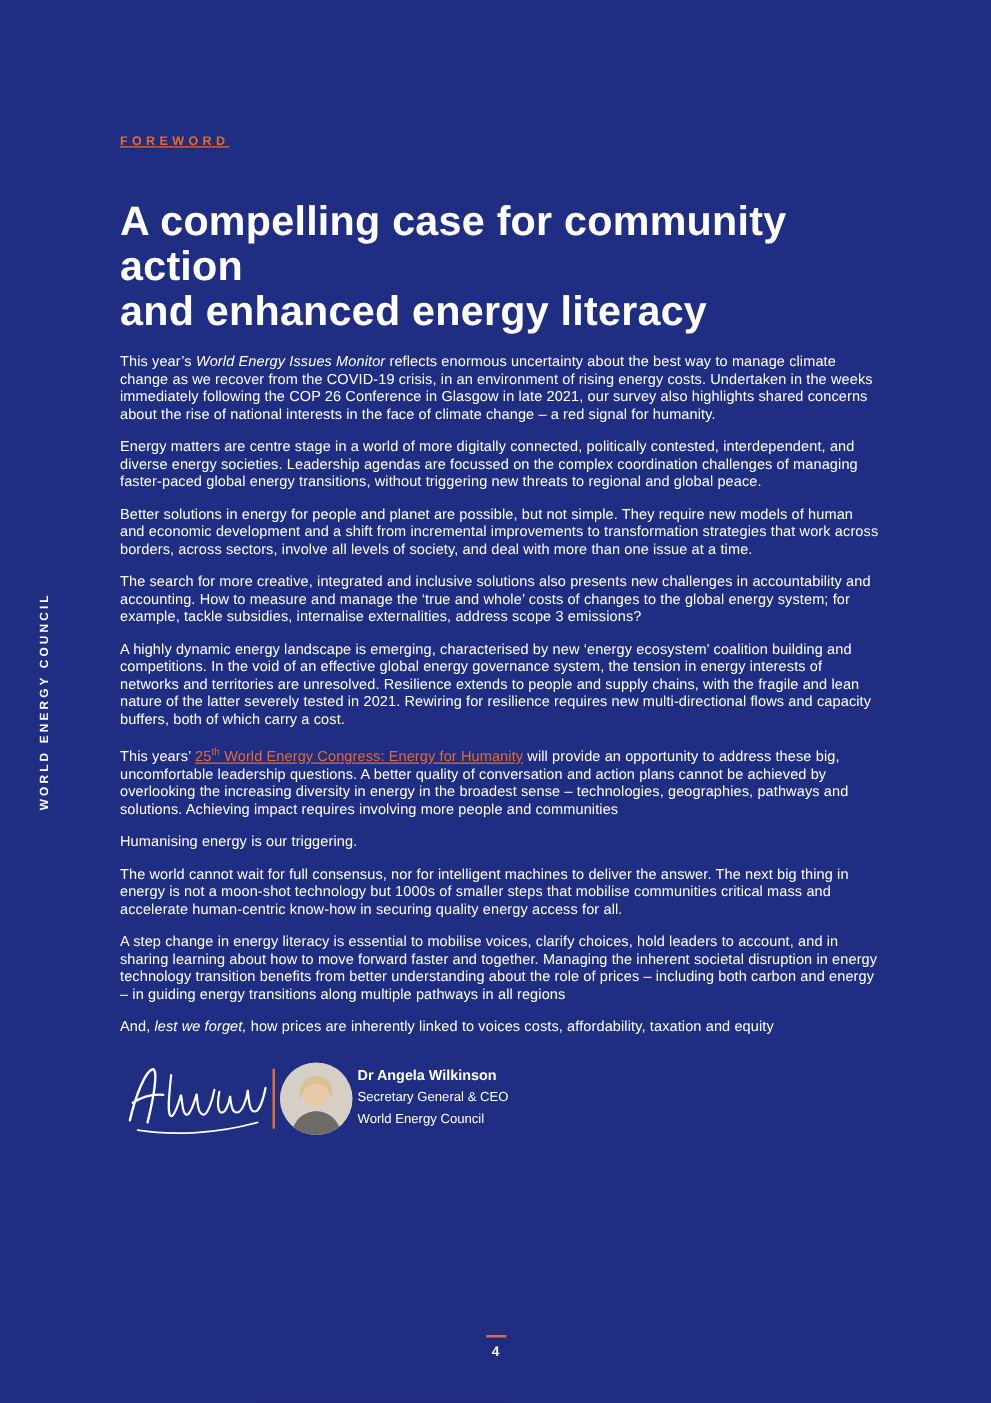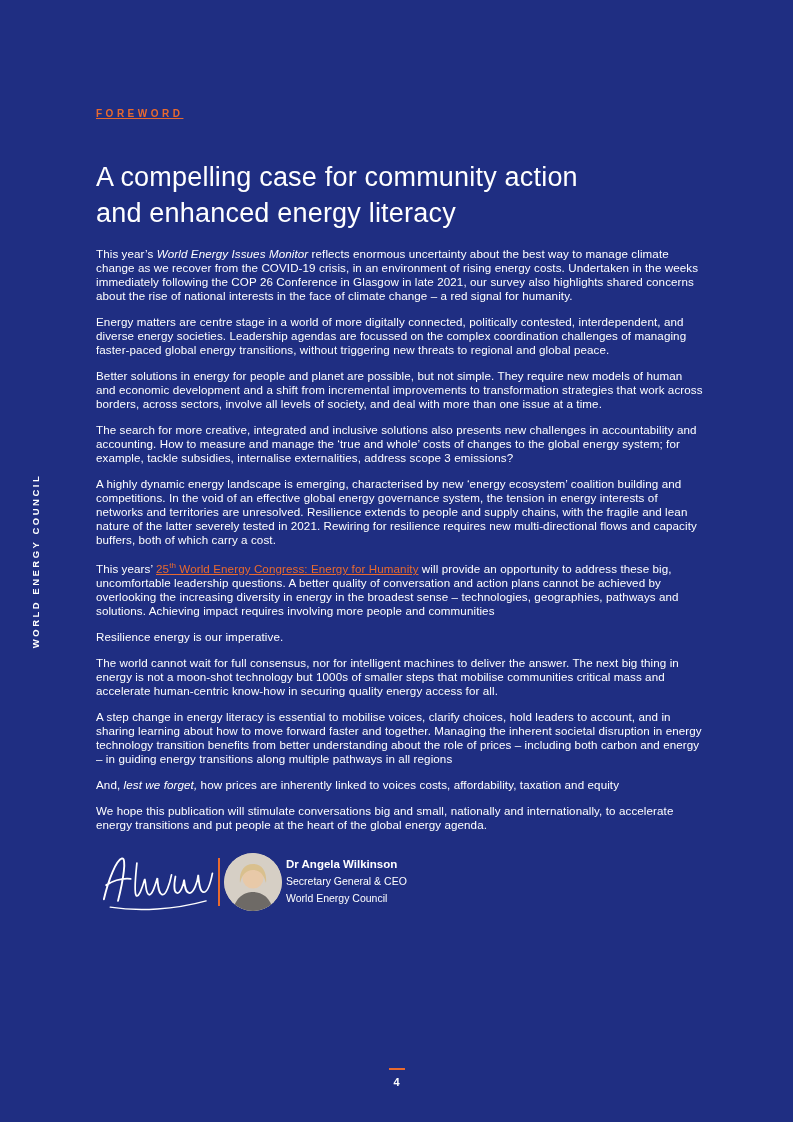--- a/index.html
+++ b/index.html
@@ -31,22 +31,22 @@
   }
   .kicker {
     color:var(--accent, #e96a2e);
     font-size:10px;
     font-weight:bold;
     letter-spacing:3.5px;
     margin-bottom:10px;
     text-decoration:underline;
   }
   .title {
-    font-size:27px;
-    font-weight:normal;
+    font-size:33px;
+    font-weight:bold;
     line-height:36px;
     letter-spacing:0.2px;
     margin-bottom:16px;
     margin-top:40px;
   }
   .title span { display:block; }
   .body p {
     font-size:11.6px;
     line-height:14px;
     margin-bottom:12px;
@@ -108,25 +108,24 @@
       <span>and enhanced energy literacy</span>
     </h1>
 
     <div class="body">
         <p><span>This year’s </span><span class="italic">World Energy Issues Monitor</span><span> reflects enormous uncertainty about the best way to manage climate change as we recover from the COVID-19 crisis, in an environment of rising energy costs. Undertaken in the weeks immediately following the COP 26 Conference in Glasgow in late 2021, our survey also highlights shared concerns about the rise of national interests in the face of climate change – a red signal for humanity.</span></p>
         <p><span>Energy matters are centre stage in a world of more digitally connected, politically contested, interdependent, and diverse energy societies. Leadership agendas are focussed on the complex coordination challenges of managing faster-paced global energy transitions, without triggering new threats to regional and global peace.</span></p>
         <p><span>Better solutions in energy for people and planet are possible, but not simple. They require new models of human and economic development and a shift from incremental improvements to transformation strategies that work across borders, across sectors, involve all levels of society, and deal with more than one issue at a time.</span></p>
         <p><span>The search for more creative, integrated and inclusive solutions also presents new challenges in accountability and accounting. How to measure and manage the ‘true and whole’ costs of changes to the global energy system; for example, tackle subsidies, internalise externalities, address scope 3 emissions?</span></p>
         <p><span>A highly dynamic energy landscape is emerging, characterised by new ‘energy ecosystem’ coalition building and competitions. In the void of an effective global energy governance system, the tension in energy interests of networks and territories are unresolved. Resilience extends to people and supply chains, with the fragile and lean nature of the latter severely tested in 2021. Rewiring for resilience requires new multi-directional flows and capacity buffers, both of which carry a cost.</span></p>
         <p><span>This years’ </span><a class="link" href="#">25</a><a class="link" href="#"><sup>th</sup></a><a class="link" href="#"> World Energy Congress: Energy for Humanity</a><span> will provide an opportunity to address these big, uncomfortable leadership questions. A better quality of conversation and action plans cannot be achieved by overlooking the increasing diversity in energy in the broadest sense – technologies, geographies, pathways and solutions. Achieving impact requires involving more people and communities</span></p>
-        <p><span>Resilience energy is our imperative.</span></p>
+        <p><span>Humanising energy is our triggering.</span></p>
         <p><span>The world cannot wait for full consensus, nor for intelligent machines to deliver the answer. The next big thing in energy is not a moon-shot technology but 1000s of smaller steps that mobilise communities critical mass and accelerate human-centric know-how in securing quality energy access for all.</span></p>
         <p><span>A step change in energy literacy is essential to mobilise voices, clarify choices, hold leaders to account, and in sharing learning about how to move forward faster and together. Managing the inherent societal disruption in energy technology transition benefits from better understanding about the role of prices – including both carbon and energy – in guiding energy transitions along multiple pathways in all regions</span></p>
         <p><span>And, </span><span class="italic">lest we forget,</span><span> how prices are inherently linked to voices costs, affordability, taxation and equity</span></p>
-        <p><span>We hope this publication will stimulate conversations big and small, nationally and internationally, to accelerate energy transitions and put people at the heart of the global energy agenda.</span></p>
       </div>
 
     <div class="sig-row">
 
       <svg class="sig-svg" width="118" height="64" viewBox="0 0 150 80" fill="none">
         <path d="M10,62 C16,36 26,12 33,10 C39,9 35,36 28,64 M13,44 C24,37 34,35 44,36" stroke="#ffffff" stroke-width="2.4" stroke-linecap="round" fill="none"></path>
         <path d="M52,16 C50,36 48,52 51,57 C54,61 59,47 62,36 C64,45 63,54 67,56 C71,58 75,45 78,35 C79,45 79,54 84,56 C89,58 94,41 96,31" stroke="#ffffff" stroke-width="2.2" stroke-linecap="round" fill="none"></path>
         <path d="M101,33 C99,43 99,53 103,54 C107,55 111,45 112,37 C113,47 114,54 119,54 C124,54 129,41 130,31 C131,43 132,53 137,53 C142,53 146,39 148,29" stroke="#ffffff" stroke-width="2.2" stroke-linecap="round" fill="none"></path>
         <path d="M18,72 C55,78 100,75 140,64" stroke="#ffffff" stroke-width="1.8" stroke-linecap="round" fill="none"></path>
       </svg>

